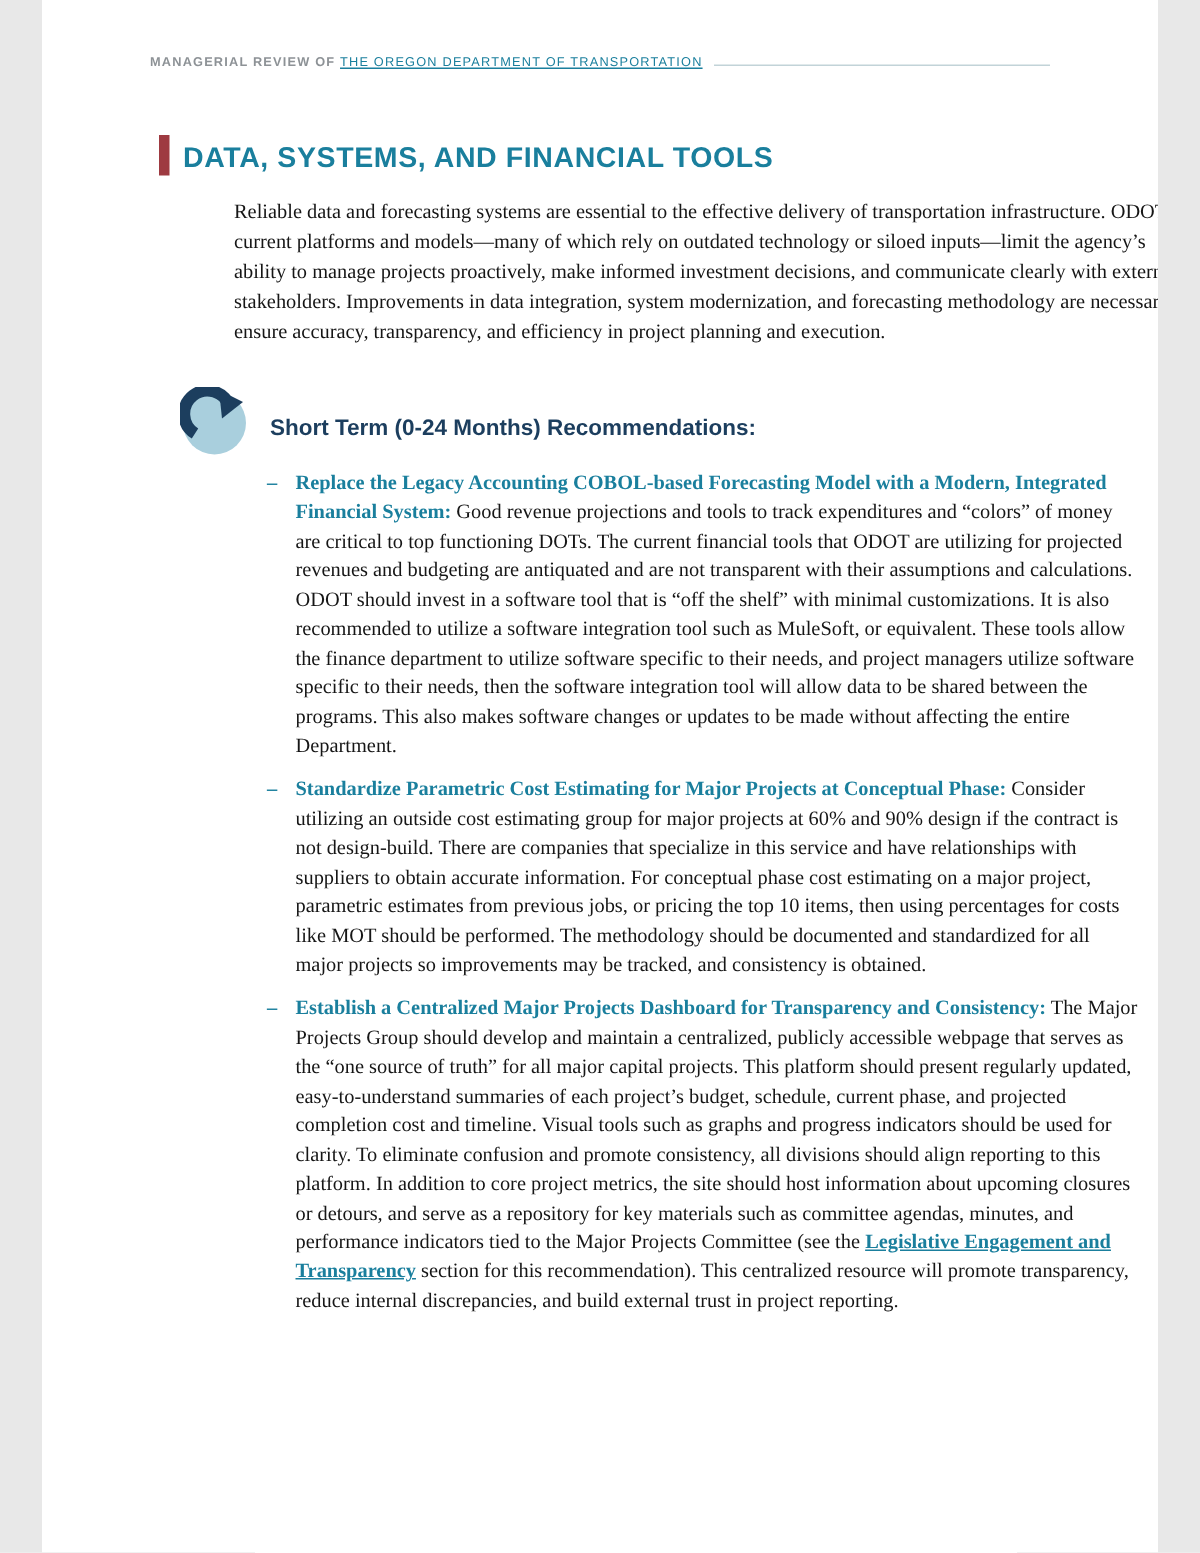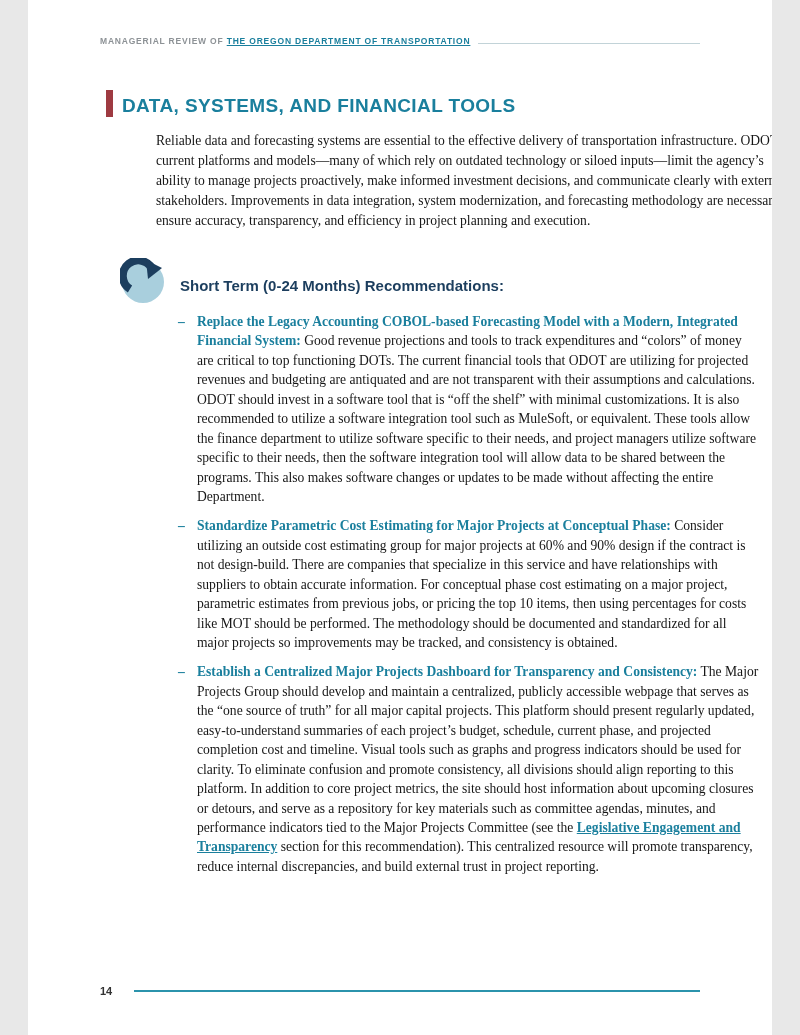--- a/index.html
+++ b/index.html
@@ -24,21 +24,21 @@
     display: flex;
     align-items: baseline;
     font-family: "Liberation Sans", sans-serif;
     font-size: 8.5px;
     letter-spacing: 0.8px;
     text-transform: uppercase;
   }
   .running-header .rh-prefix { color: #8d9296; font-weight: 600; white-space: pre; }
   .running-header .rh-link {
     color: #1a7f9d;
-    font-weight: 700;
+    font-weight: 400;
     text-decoration: underline;
     white-space: pre;
   }
   .running-header .rh-rule {
     flex: 1;
     height: 1px;
     background: #c2d3d8;
     margin-left: 8px;
     align-self: center;
     transform: translateY(2px);
@@ -197,18 +197,14 @@
       <span class="rec-lead">Standardize Parametric Cost Estimating for Major Projects at Conceptual Phase:</span><span> Consider utilizing an outside cost estimating group for major projects at 60% and 90% design if the contract is not design-build. There are companies that specialize in this service and have relationships with suppliers to obtain accurate information. For conceptual phase cost estimating on a major project, parametric estimates from previous jobs, or pricing the top 10 items, then using percentages for costs like MOT should be performed. The methodology should be documented and standardized for all major projects so improvements may be tracked, and consistency is obtained.</span>
     </li>
 
     <li class="rec-item">
       <span class="rec-bullet">–</span>
       <span class="rec-lead">Establish a Centralized Major Projects Dashboard for Transparency and Consistency:</span><span> The Major Projects Group should develop and maintain a centralized, publicly accessible webpage that serves as the “one source of truth” for all major capital projects. This platform should present regularly updated, easy-to-understand summaries of each project’s budget, schedule, current phase, and projected completion cost and timeline. Visual tools such as graphs and progress indicators should be used for clarity. To eliminate confusion and promote consistency, all divisions should align reporting to this platform. In addition to core project metrics, the site should host information about upcoming closures or detours, and serve as a repository for key materials such as committee agendas, minutes, and performance indicators tied to the Major Projects Committee (see the </span><span class="inline-link">Legislative Engagement and Transparency</span><span> section for this recommendation). This centralized resource will promote transparency, reduce internal discrepancies, and build external trust in project reporting.</span>
     </li>
 
   </ul>
 
-  <div class="footer">
-    <span class="page-number">14</span>
-    <span class="footer-rule"></span>
-  </div>
 
 </div>
 
 </body></html>

